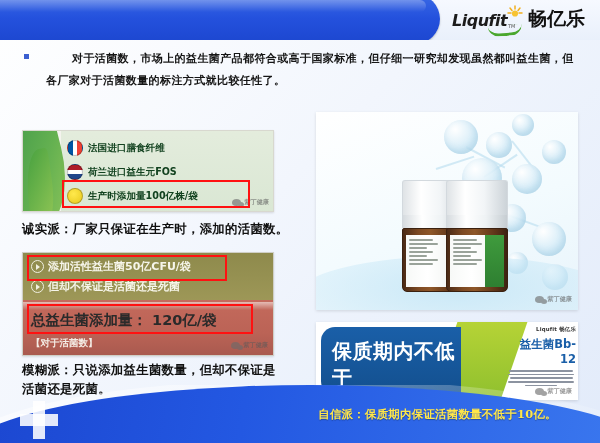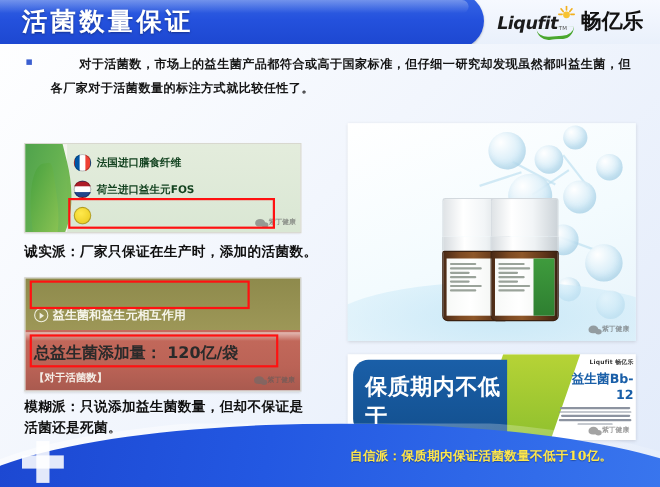--- a/index.html
+++ b/index.html
@@ -176,21 +176,20 @@
     font-family:"DejaVu Serif","Liberation Serif",serif;
     text-shadow:0 1px 1px rgba(0,0,0,.30);}
 </style>
 </head>
 <body>
 
 <div id="slide">
 
   <div class="hdr-wrap">
     <div class="hdr-bar"></div>
-    <div class="hdr-title">活菌数量保证</div>
 
     <div class="logo">
       <svg class="logo-sun" viewBox="0 0 16 16">
         <g stroke="#f2b01e" stroke-width="1.5" stroke-linecap="round">
           <line x1="8" y1="1" x2="8" y2="4"></line>
             <line x1="13" y1="3" x2="11" y2="5.5"></line>
           <line x1="15" y1="8" x2="12" y2="8"></line>
             <line x1="3" y1="3" x2="5" y2="5.5"></line>
           <line x1="1" y1="8" x2="4" y2="8"></line>
         </g>
@@ -216,40 +215,47 @@
       <div class="ph1-row">
         <span class="ph1-dot flag-fr"></span>
         <span class="ph1-lbl">法国进口膳食纤维</span>
       </div>
       <div class="ph1-row">
         <span class="ph1-dot flag-nl"></span>
         <span class="ph1-lbl">荷兰进口益生元FOS</span>
       </div>
       <div class="ph1-row">
         <span class="ph1-dot flag-yl"></span>
+        <span class="ph1-lbl">生产时添加量100亿株/袋</span>
       </div>
     </div>
     <div class="wm" style="right:4px;bottom:4px;">
       <span class="wm-ic"></span>
       <span class="wm-t">紫丁健康</span>
     </div>
   </div>
   <div class="redbox" style="left:62px;top:180px;width:184px;height:24px;"></div>
 
   <div class="cap cap1">诚实派：厂家只保证在生产时，添加的活菌数。</div>
 
   <div class="ph2">
     <div class="ph2-top"></div>
     <div class="ph2-bot"></div>
     <div class="ph2-shine"></div>
+    <div class="ph2-line" style="left:8px;top:6px;">
+      <span class="ph2-circ">
+          <span class="ph2-tri" style="margin:0;border-left-width:4px;border-top-width:3px;border-bottom-width:3px;"></span>
+        </span>
+      <span class="ph2-t">添加活性益生菌50亿CFU/袋</span>
+    </div>
     <div class="ph2-line" style="left:8px;top:26px;">
       <span class="ph2-circ">
           <span class="ph2-tri" style="margin:0;border-left-width:4px;border-top-width:3px;border-bottom-width:3px;"></span>
         </span>
-      <span class="ph2-t">益生菌和益生元相互作用</span>
+      <span class="ph2-t">但却不保证是活菌还是死菌</span>
     </div>
     <div class="ph2-big">总益生菌添加量： 120亿/袋</div>
     <div class="ph2-foot">【对于活菌数】</div>
     <div class="wm" style="right:5px;bottom:5px;">
       <span class="wm-ic"></span>
       <span class="wm-t">紫丁健康</span>
     </div>
   </div>
   <div class="redbox" style="left:27px;top:255px;width:196px;height:22px;"></div>
   <div class="redbox" style="left:27px;top:304px;width:222px;height:26px;"></div>

